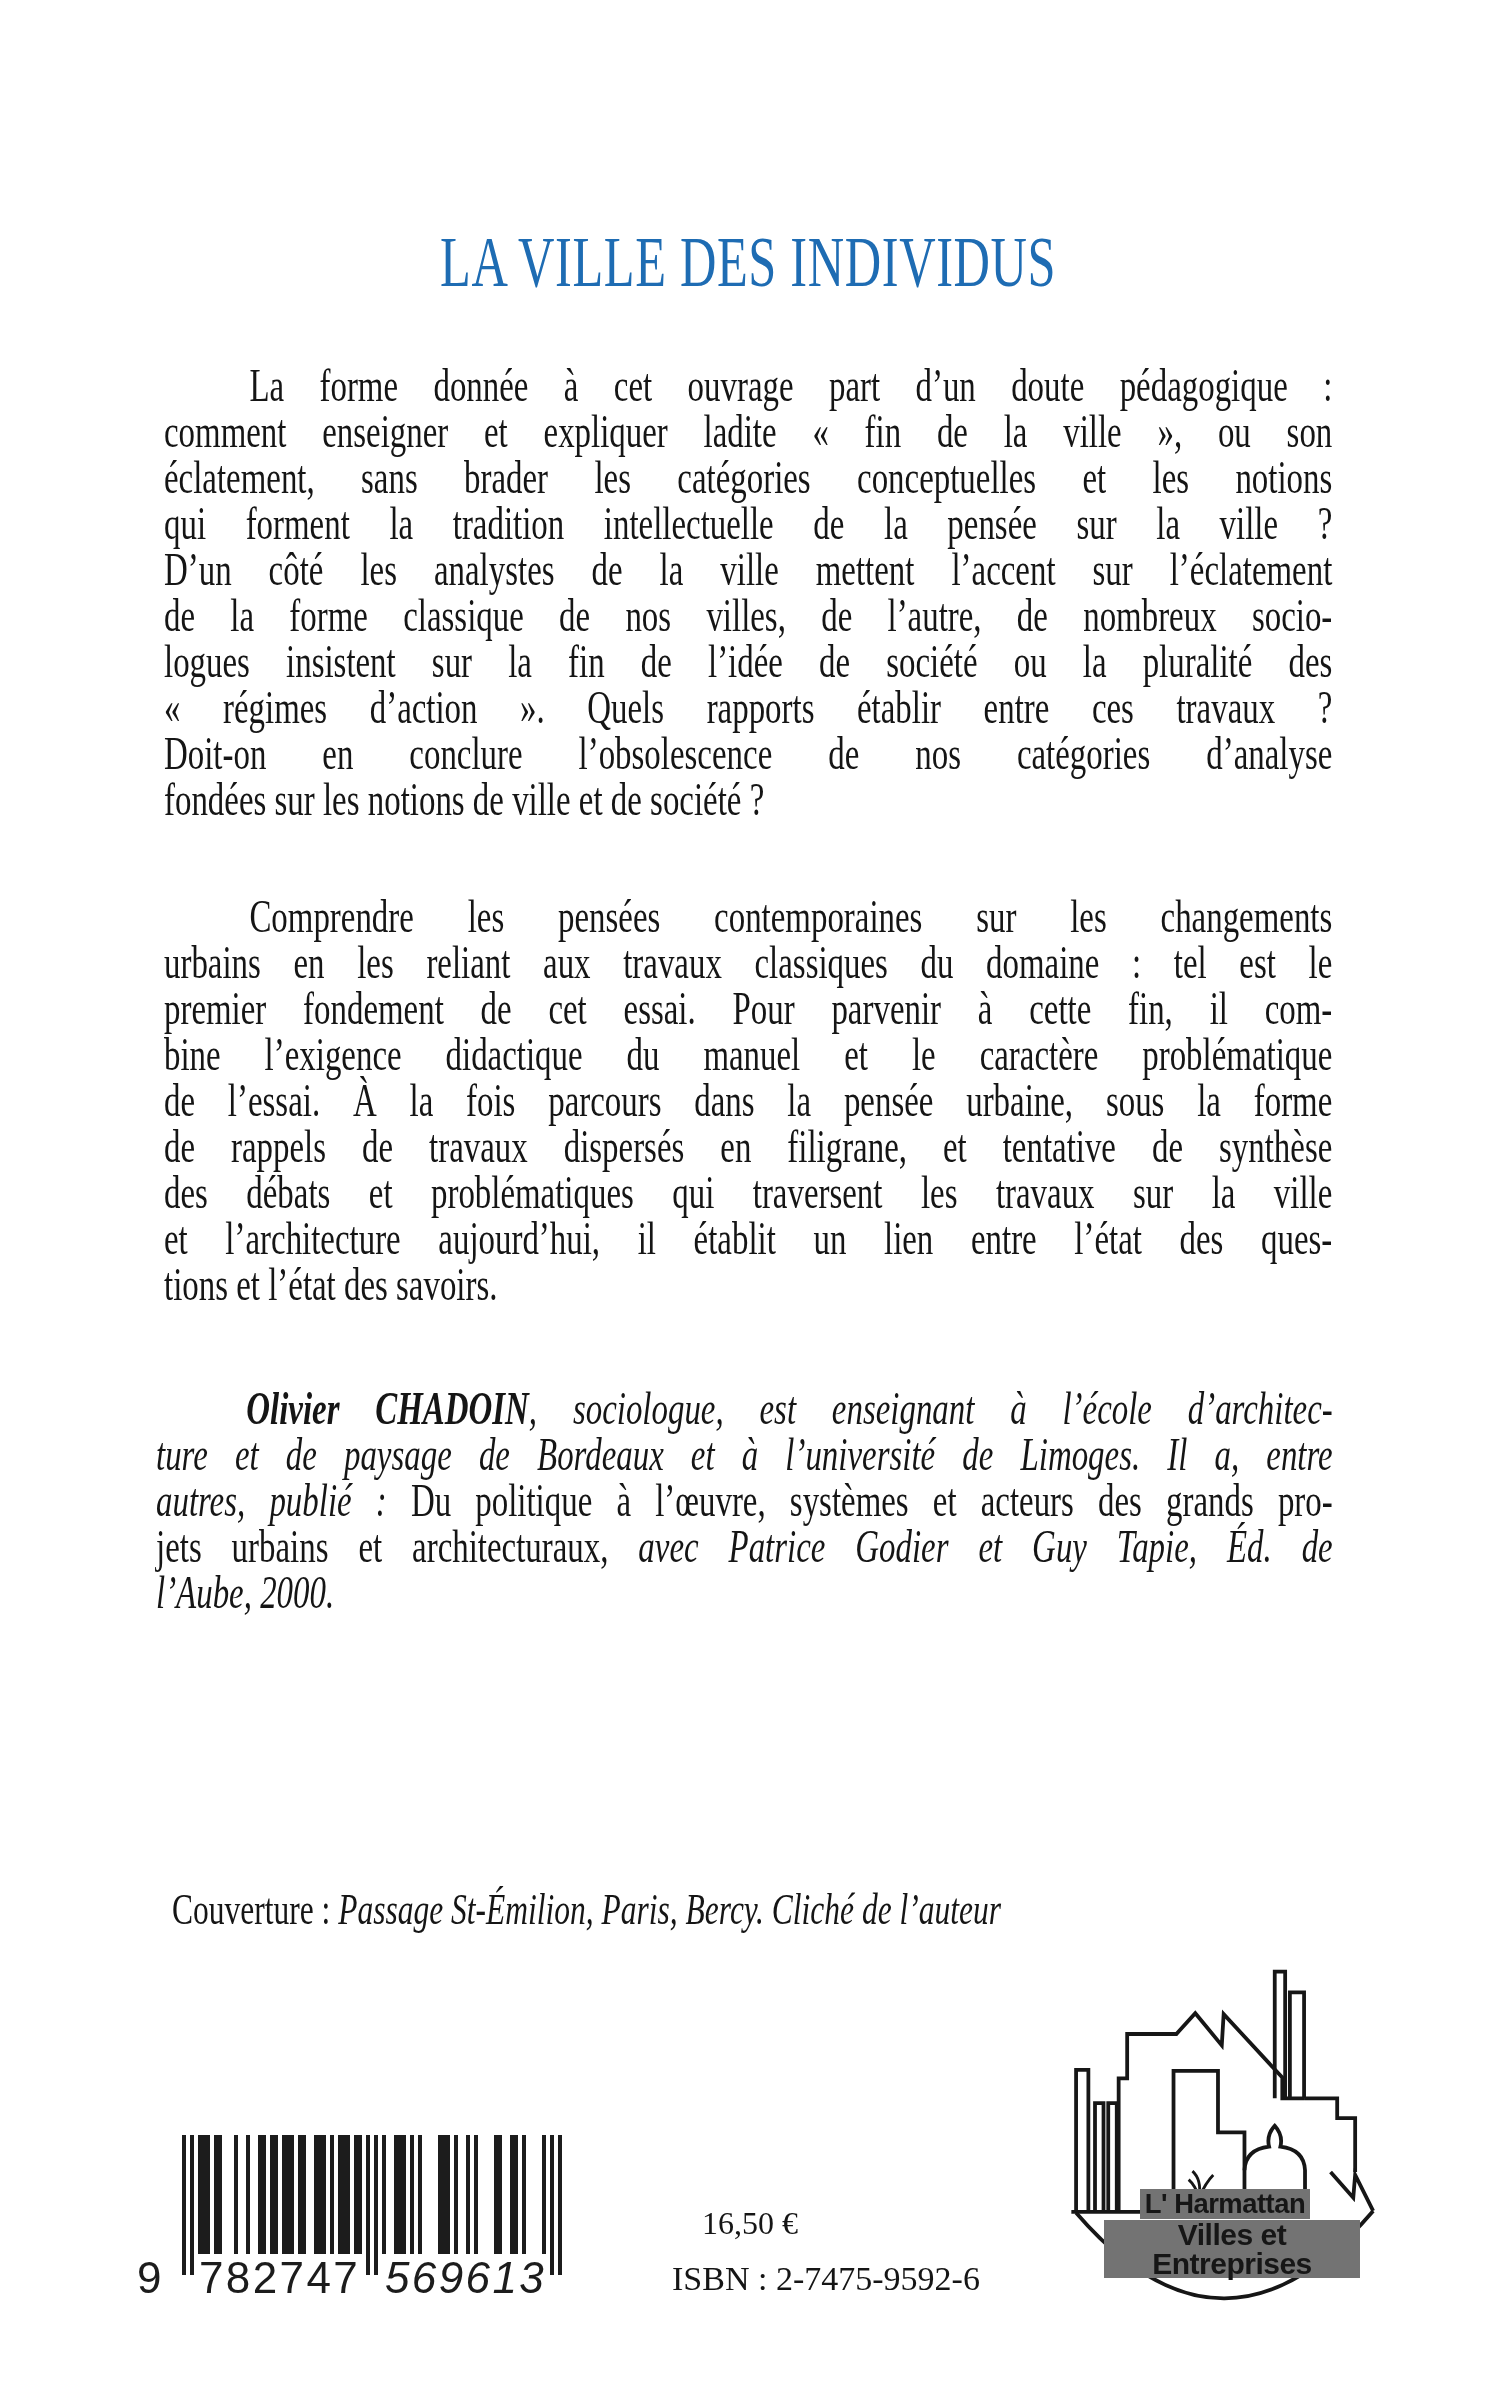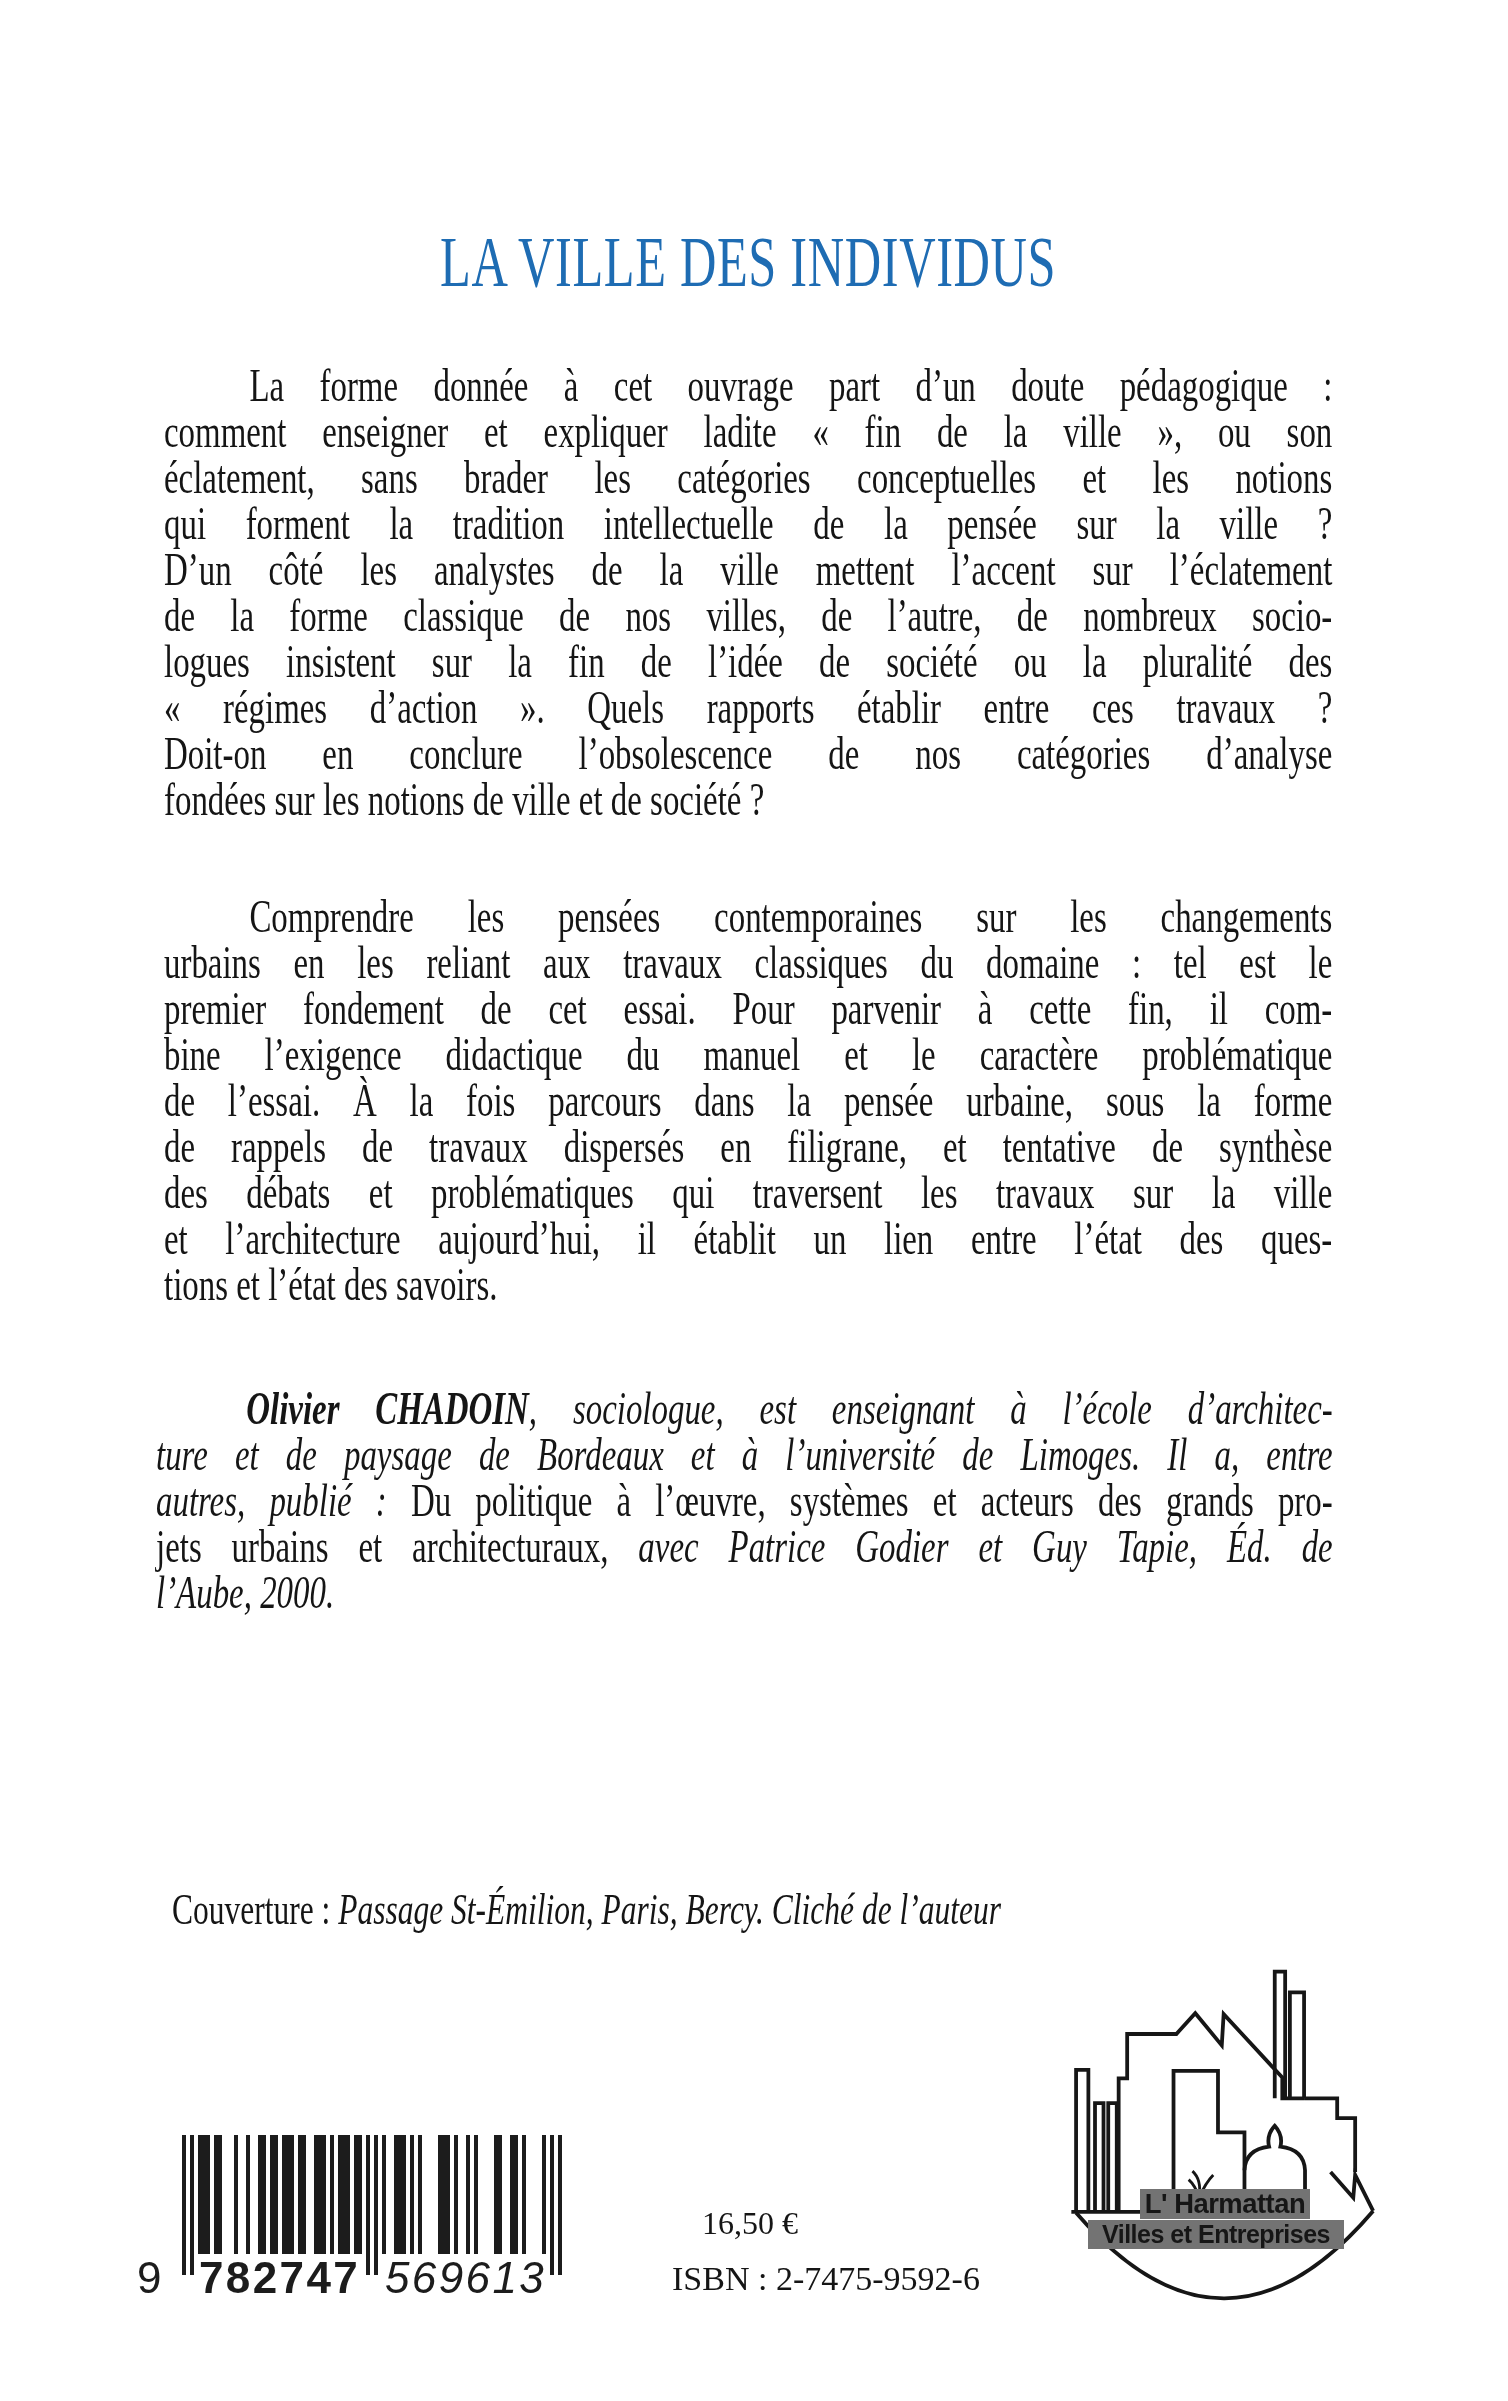--- a/index.html
+++ b/index.html
@@ -36,30 +36,30 @@
            font-size:32px; line-height:53px; }
   .isbn  { position:absolute; left:651px; top:2260px; width:350px; text-align:center;
            font-size:34px; line-height:38px; }
   
   .barcode { position:absolute; left:137px; top:2135px; width:445px; height:170px; }
   .barcode .bars { position:absolute; left:45px; top:0; width:381px; height:140px; }
   .barcode .bar { position:absolute; top:0; background:#1c1c1c; }
   .bc-digit { position:absolute; top:120px; font-family:"Liberation Sans", sans-serif;
               font-size:44px; line-height:45px; color:#1c1c1c; }
   .bc-lead  { left:0; }
-  .bc-left  { left:62px;  letter-spacing:2.4px;font-weight:bold; }
+  .bc-left  { left:62px;  letter-spacing:2.4px; }
   .bc-right { left:248px; letter-spacing:2.4px;font-style:italic; }
   
   .logo { position:absolute; left:1060px; top:1959px; width:333px; height:360px; }
   .logo svg { position:absolute; left:0; top:0; width:333px; height:360px; }
   .logo-text { position:absolute; background:#737373; text-align:center;
                font-family:"Liberation Sans", sans-serif; font-weight:700; color:#161616;
                letter-spacing:-0.5px; }
   .logo-l1 { left:80px; top:230px; width:170px; font-size:27.4px; line-height:30px; }
-  .logo-l2 { left:28px; top:261px; width:256px; font-size:25px; line-height:29px; }
+  .logo-l2 { left:44px; top:261px; width:256px; font-size:30px; line-height:29px; }
 </style>
 </head>
 <body>
 
 <div class="page">
 
   <h1 class="cblock title" style="color: rgb(30, 108, 179);">LA VILLE DES INDIVIDUS</h1>
 
   <section class="cblock para1">
       <div class="line">La forme donnée à cet ouvrage part d’un doute pédagogique :</div>

